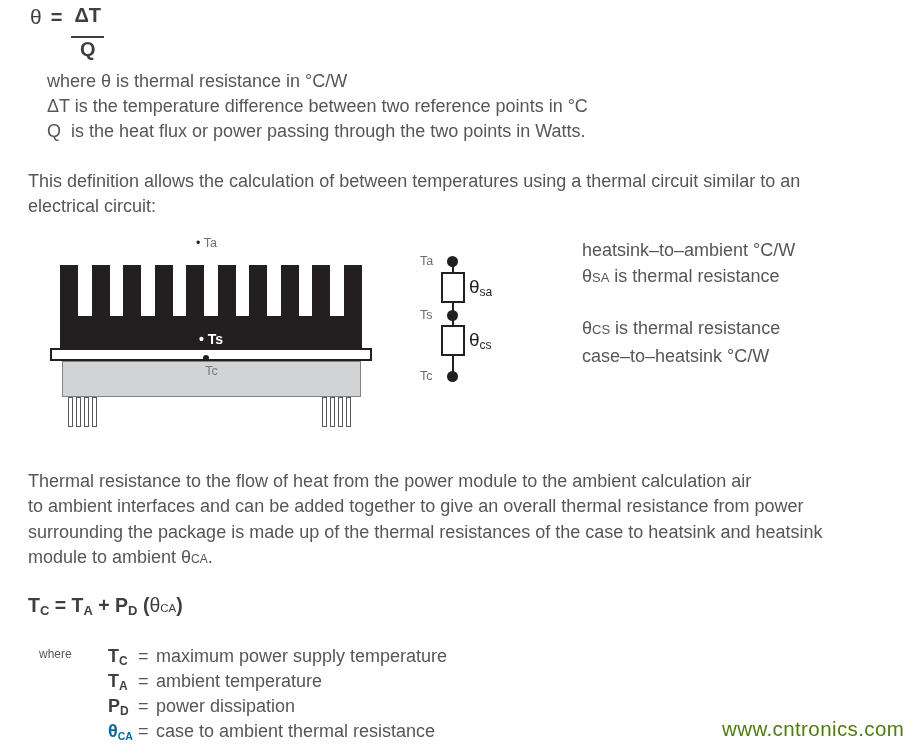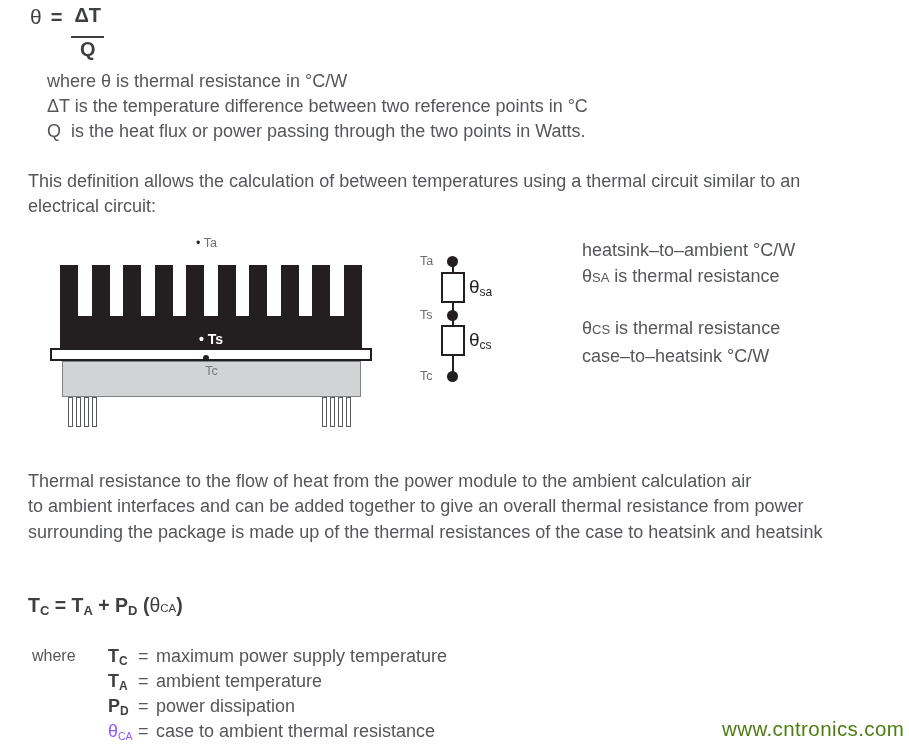--- a/index.html
+++ b/index.html
@@ -64,25 +64,25 @@
   .body-para{left:28px;top:469px;font-size:18px;line-height:25.3px;}
   .sub-caps{font-size:12px;}
 
   
   .formula2{left:28px;top:594px;font-size:19.5px;font-weight:700;color:#3e3f42;}
   .f2sub{font-size:13px;vertical-align:-3px;}
   .f2-theta{font-weight:400;}
   .f2-thsub{font-size:11.5px;font-weight:400;}
 
   
-  .where-label{left:32px;top:647px;font-size:16px;}
+  .where-label{left:39px;top:647px;font-size:12px;}
   .where-rows{left:108px;top:646px;}
   .wrow{display:flex;height:25px;font-size:18px;align-items:flex-start;}
   .wterm{width:30px;font-weight:700;color:#3e3f42;}
-  .wterm.theta-term{font-weight:400;color:#8b5cf6;}
+  .wterm.theta-term{font-weight:700;color:#0369a1;}
   .wsub{font-size:12px;vertical-align:-3px;}
   .theta-term .wsub{font-size:10.5px;}
   .weq{width:18px;}
   .wdesc{flex:1;}
 
   .watermark{left:722px;top:717px;font-size:20.5px;color:#4d7c0f;letter-spacing:0.4px;}
 </style>
 </head>
 <body>
 
@@ -159,20 +159,21 @@
   </div>
   <div class="abs side-note note2">
     <div><span>θ</span><span class="sc-sub">CS</span><span> is thermal resistance</span></div>
     <div>case–to–heatsink °C/W</div>
   </div>
 
   <div class="abs body-para">
     <div>Thermal resistance to the flow of heat from the power module to the ambient calculation air</div>
     <div>to ambient interfaces and can be added together to give an overall thermal resistance from power</div>
     <div>surrounding the package is made up of the thermal resistances of the case to heatsink and heatsink</div>
+    <div><span>module to ambient θ</span><span class="sub-caps">CA</span><span>.</span></div>
   </div>
 
   <div class="abs formula2">
     <span>T</span><span class="f2sub">C</span><span> = </span><span>T</span><span class="f2sub">A</span><span> + </span><span>P</span><span class="f2sub">D</span><span> (</span><span class="f2-theta">θ</span><span class="f2-thsub">CA</span><span>)</span>
   </div>
 
   <div class="abs where-label">where</div>
   <div class="abs where-rows">
     <div class="wrow">
       <span class="wterm"><span>T</span><span class="wsub">C</span></span>

